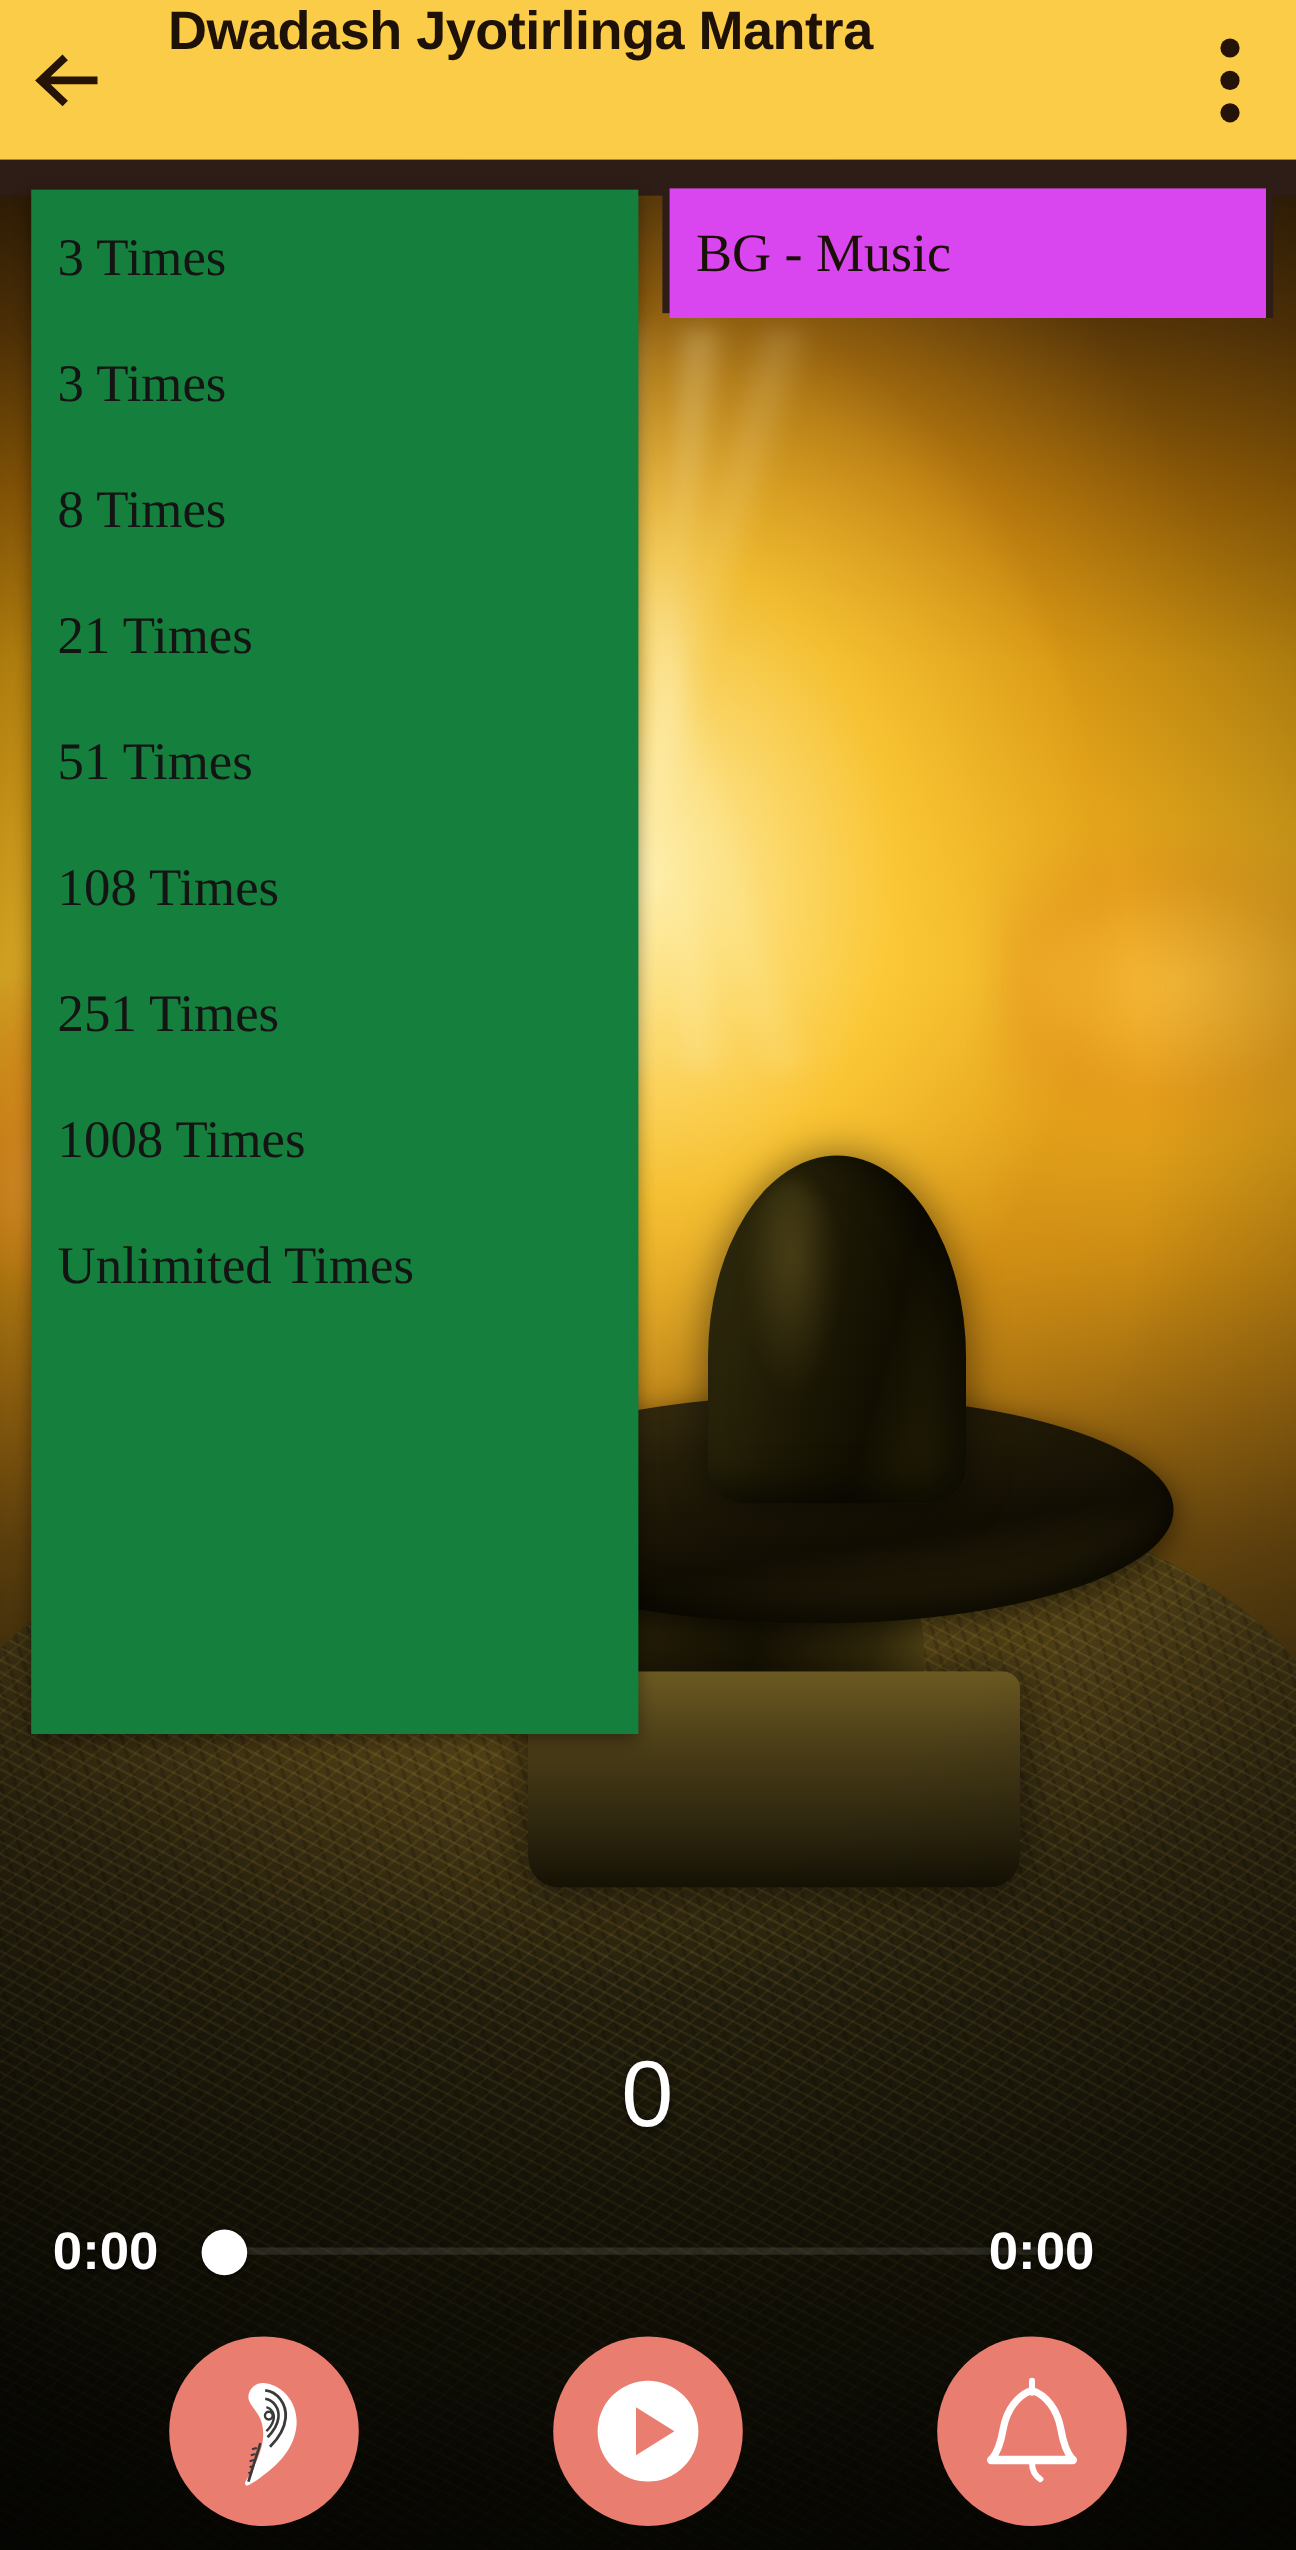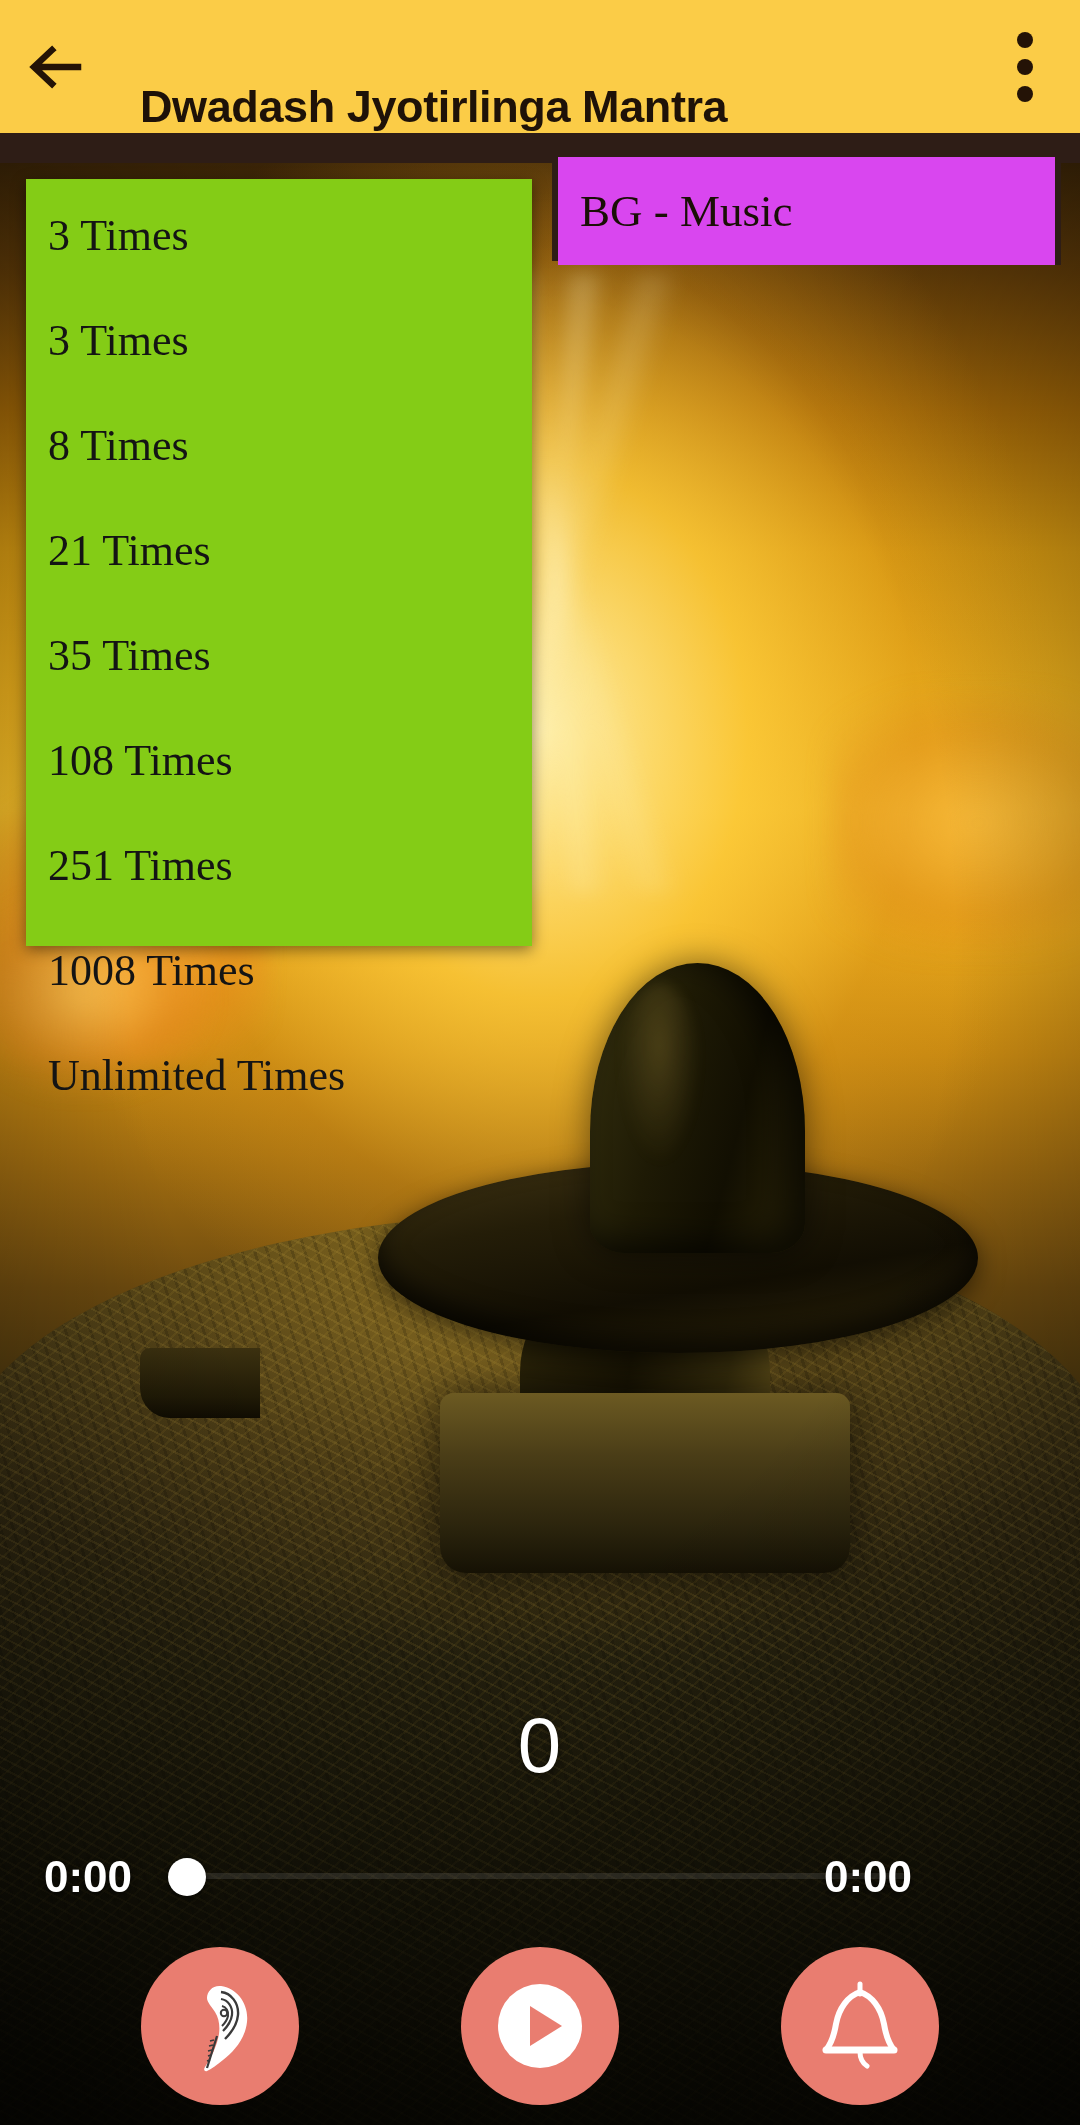--- a/index.html
+++ b/index.html
@@ -128,21 +128,21 @@
   #vignette{
     position:absolute; left:0; top:0; width:1080px; height:1992px;
     background:radial-gradient(ellipse 85% 70% at 50% 40%, rgba(0,0,0,0) 45%, rgba(0,0,0,.35) 80%, rgba(0,0,0,.6) 100%);
     pointer-events:none;
   }
 
   
   #topbar{
     position:absolute; left:0; top:0; width:1080px; height:133px;
     background:#FBCC47;
-    display:flex; align-items:flex-end;
+    display:flex; align-items:flex-start;
   }
   #back-btn{
     width:110px; height:133px;
     display:flex; align-items:center; justify-content:center;
     cursor:pointer;
   }
   #back-btn svg{ display:block; }
   #app-title{
     font-size:45px; font-weight:bold; color:#1e1208;
     letter-spacing:-.4px;
@@ -172,25 +172,24 @@
     cursor:pointer;
     box-shadow:-6px -4px 0 0 #2e1d16, 6px 0 0 0 #2e1d16;
   }
   #bg-music-label{
     font-family:"Liberation Serif", serif;
     font-size:45px; color:#1a0f06; padding-left:22px;
   }
 
   
   #dropdown{
-    position:absolute; left:26px; top:158px; width:506px; height:767px;
-    background:#84cc16;
+    position:absolute; left:26px; top:158px; width:506px; height:1287px;
+    background:#15803d;
     box-shadow:0 4px 14px rgba(0,0,0,.45);
     padding-top:4px;
-    margin-top:21px;
   }
   .dd-item{
     height:105px;
     display:flex; align-items:center;
     padding-left:22px;
     font-family:"Liberation Serif", serif;
     font-size:44px; color:#141414;
     cursor:pointer;
     white-space:nowrap;
   }
@@ -285,21 +284,21 @@
 
   <div id="bg-music-btn">
     <span id="bg-music-label">BG - Music</span>
   </div>
 
   <div id="dropdown">
     <div class="dd-item">3 Times</div>
     <div class="dd-item">3 Times</div>
     <div class="dd-item">8 Times</div>
     <div class="dd-item">21 Times</div>
-    <div class="dd-item">35 Times</div>
+    <div class="dd-item">51 Times</div>
     <div class="dd-item">108 Times</div>
     <div class="dd-item">251 Times</div>
     <div class="dd-item">1008 Times</div>
     <div class="dd-item">Unlimited Times</div>
   </div>
 
   <div id="counter">0</div>
 
   <div id="seek-row">
     <span id="time-current">0:00</span>

